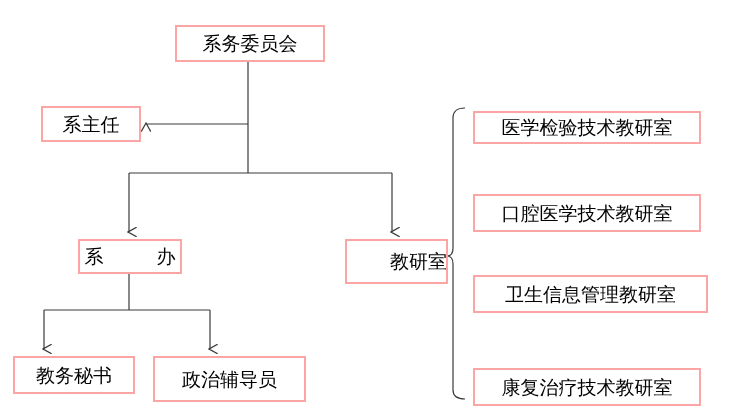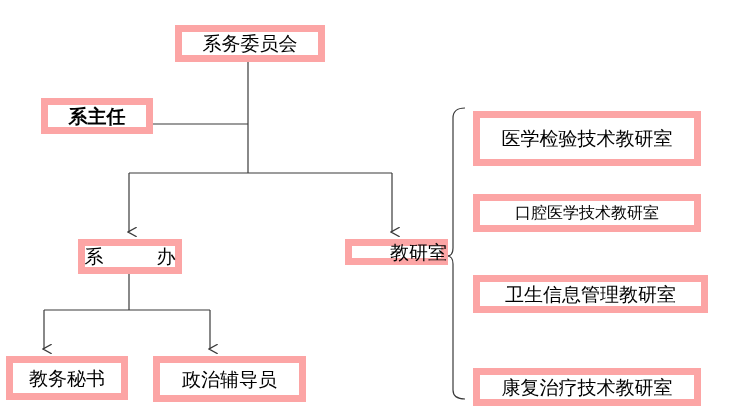--- a/index.html
+++ b/index.html
@@ -19,44 +19,44 @@
     position: absolute;
     left: 0;
     top: 0;
     width: 755px;
     height: 416px;
     pointer-events: none;
   }
   .node {
     position: absolute;
     box-sizing: border-box;
-    border: 7px solid #fca5a5;
+    border: 2px solid #fca5a5;
     background: #ffffff;
     display: flex;
     align-items: center;
     justify-content: center;
     color: #000000;
     line-height: 1;
     white-space: nowrap;
     z-index: 2;
   }
   .node-label {
     display: block;
   }
 
   
   #node-committee   { left: 175px; top: 25px;  width: 150px; height: 37px;  font-size: 19px; }
-  #node-director    { left: 41px;  top: 98px; width: 112px;  height: 36px;  font-size: 19px; font-weight: bold; }
+  #node-director    { left: 41px;  top: 106px; width: 100px;  height: 36px;  font-size: 19px; }
   #node-office      { left: 78px;  top: 239px; width: 104px; height: 35px;  font-size: 19px; text-align: right; }
-  #node-teaching    { left: 345px; top: 239px; width: 103px; height: 26px;  font-size: 19px; padding-left: 44px; }
-  #node-secretary   { left: 6px;   top: 356px; width: 122px; height: 44px;  font-size: 19px; text-align: right; }
+  #node-teaching    { left: 345px; top: 239px; width: 103px; height: 45px;  font-size: 19px; padding-left: 44px; }
+  #node-secretary   { left: 13px;   top: 356px; width: 122px; height: 38px;  font-size: 19px; text-align: right; }
   #node-counselor   { left: 153px; top: 356px; width: 153px; height: 46px;  font-size: 19px; }
 
-  #node-dept-0      { left: 473px; top: 111px; width: 228px; height: 55px;  font-size: 19px; }
-  #node-dept-1      { left: 473px; top: 194px; width: 228px; height: 38px;  font-size: 16px; }
+  #node-dept-0      { left: 473px; top: 111px; width: 228px; height: 33px;  font-size: 19px; }
+  #node-dept-1      { left: 473px; top: 194px; width: 228px; height: 38px;  font-size: 19px; }
   #node-dept-2      { left: 473px; top: 275px; width: 235px; height: 38px;  font-size: 19px; }
   #node-dept-3      { left: 473px; top: 368px; width: 228px; height: 38px;  font-size: 19px; justify-content: center; }
 
   
   #node-office .node-label { letter-spacing: 0.9em; text-indent: 0.9em; }
 </style>
 </head>
 <body>
 
 <div id="canvas">

